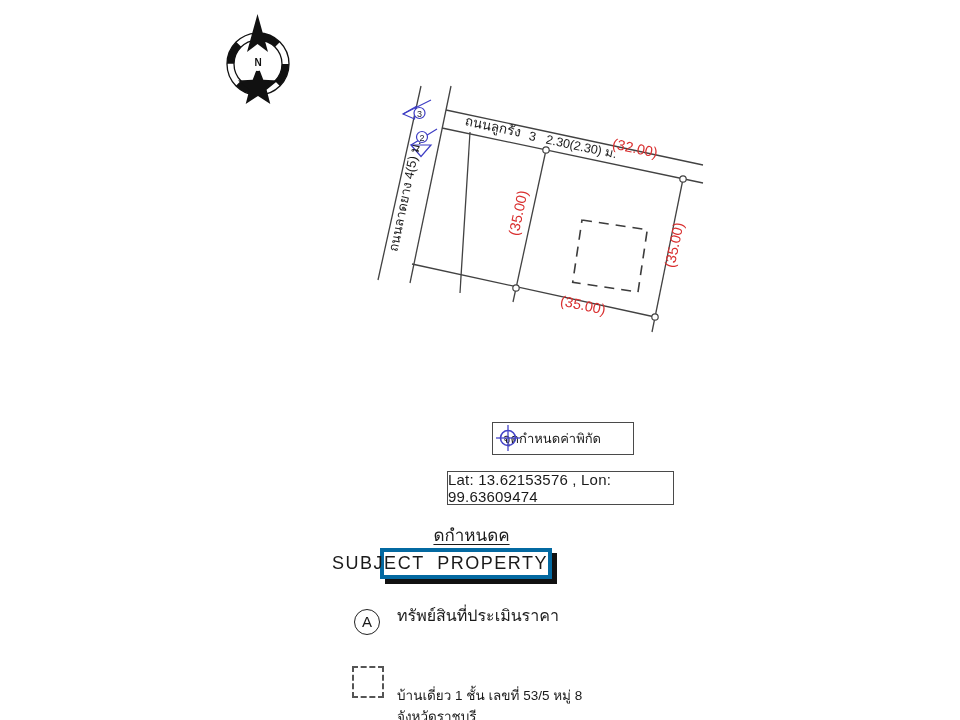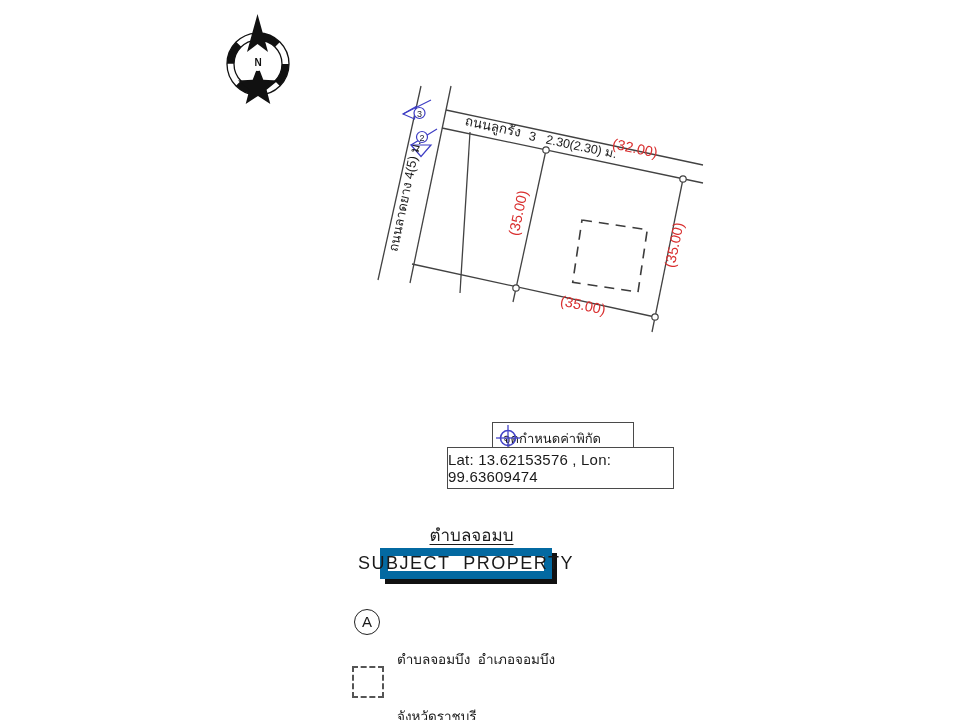--- a/index.html
+++ b/index.html
@@ -3,26 +3,26 @@
 <meta charset="utf-8">
 <style>
   html,body{margin:0;padding:0;background:#fff;}
   #page{position:relative;width:960px;height:720px;background:#ffffff;overflow:hidden;
         font-family:"Liberation Sans","DejaVu Sans",sans-serif;color:#1a1a1a;}
   svg{position:absolute;left:0;top:0;}
   svg text{white-space:pre;font-family:"Liberation Sans","DejaVu Sans",sans-serif;}
   .box{position:absolute;box-sizing:border-box;background:#fff;display:flex;align-items:center;}
   .legend-box{left:492px;top:422px;width:142px;height:33px;border:1.2px solid #4a4a4a;padding-left:10px;gap:14px;}
   .legend-label{font-size:13px;}
-  .latlon-box{left:447px;top:447px;width:227px;height:42px;border:1.2px solid #4a4a4a;justify-content:center;}
+  .latlon-box{left:447px;top:471px;width:227px;height:34px;border:1.2px solid #4a4a4a;justify-content:center;}
   .latlon-text{font-size:15px;letter-spacing:.2px;}
   .section-title{position:absolute;left:411px;top:521px;width:121px;text-align:center;
                  font-size:17px;text-decoration:underline;text-underline-offset:3px;}
-  .subject-box{left:380px;top:548px;width:172px;height:31px;border:8px solid #0369a1;
-               box-shadow:5px 5px 0 0 #111;justify-content:center;}
+  .subject-box{left:380px;top:548px;width:172px;height:31px;border:4px solid #0369a1;
+               box-shadow:5px 5px 0 0 #111;justify-content:flex-end;}
   .subject-text{font-size:18px;letter-spacing:1.5px;white-space:pre;}
   .circle-a{position:absolute;left:354px;top:609px;width:26px;height:26px;border:1.6px solid #222;
             border-radius:50%;box-sizing:border-box;text-align:center;line-height:23px;font-size:15px;}
   .dashed-icon{position:absolute;left:352px;top:666px;width:32px;height:32px;box-sizing:border-box;
                border:2px dashed #555;}
   .pline{position:absolute;left:397px;white-space:pre;}
   .p-title{top:603px;font-size:16px;}
   .p-deed{top:627px;font-size:13.5px;}
   .p-loc1{top:648px;font-size:13.5px;}
   .p-loc2{top:705px;font-size:13.5px;}
@@ -97,27 +97,28 @@
       <line x1="0" y1="-13" x2="0" y2="13" stroke="#4444c8" stroke-width="1.3"></line>
       <line x1="-12" y1="0" x2="12" y2="0" stroke="#4444c8" stroke-width="1.3"></line>
     </svg>
     <span class="legend-label">จุดกำหนดค่าพิกัด</span>
   </div>
 
   <div class="box latlon-box">
     <span class="latlon-text">Lat: 13.62153576 , Lon: 99.63609474</span>
   </div>
 
-  <div class="section-title">ตำบลจอมบ</div>
+  <div class="section-title">ดกำหนดค</div>
 
   <div class="box subject-box">
     <span class="subject-text">SUBJECT  PROPERTY</span>
   </div>
 
   <div class="circle-a">
     <span>A</span>
   </div>
   <div class="dashed-icon"></div>
 
-  <div class="pline p-loc1">ตำบลจอมบึง  อำเภอจอมบึง</div>
+  <div class="pline p-title">ทรัพย์สินที่ประเมินราคา</div>
   <div class="pline p-loc2">จังหวัดราชบุรี</div>
+  <div class="pline p-house">บ้านเดี่ยว 1 ชั้น เลขที่ 53/5 หมู่ 8</div>
 
 </div>
 
 </body></html>

